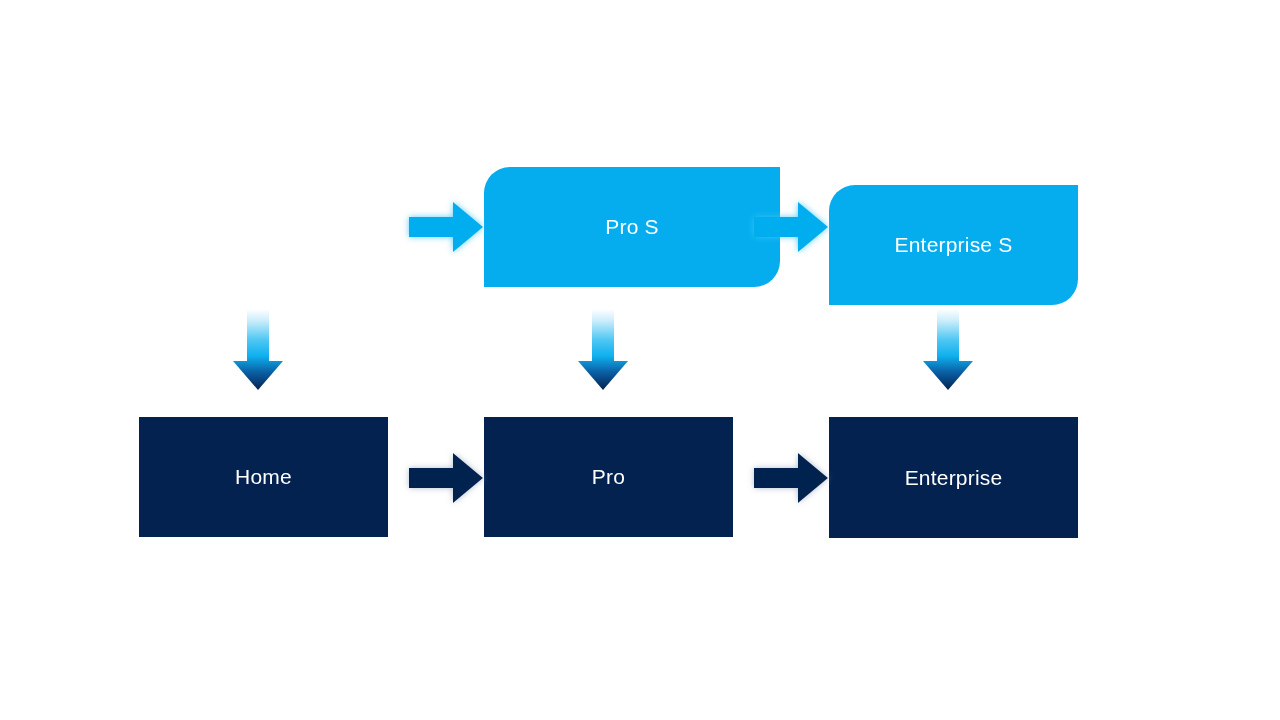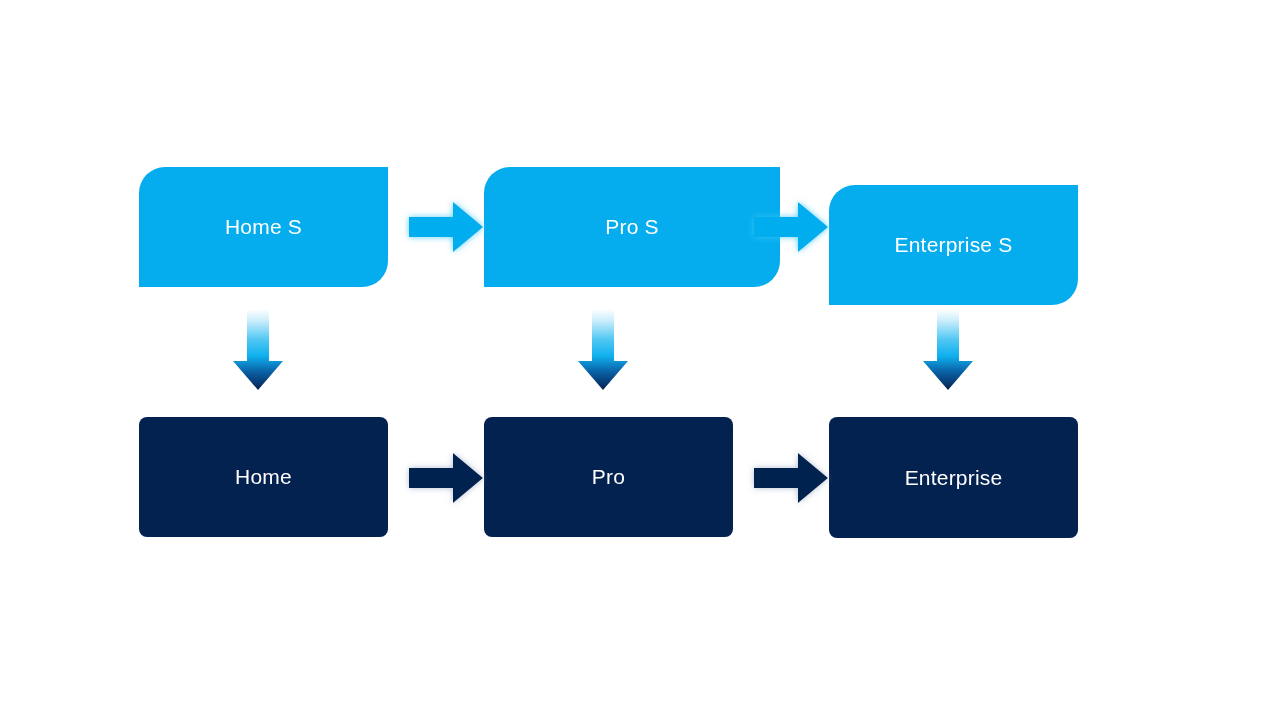--- a/index.html
+++ b/index.html
@@ -33,21 +33,21 @@
     letter-spacing: 0.2px;
     line-height: 1.2;
     user-select: none;
   }
   .node.tier-s {
     background: #05ADEE;
     border-radius: 26px 0 26px 0;
   }
   .node.tier-base {
     background: #042250;
-    border-radius: 8px;
+    border-radius: 0;
     align-items: center;
   }
   .node-label {
     display: block;
     text-align: center;
     pointer-events: none;
   }
 
   
   .arrow {
@@ -59,23 +59,20 @@
     width: 100%;
     height: 100%;
     overflow: visible;
   }
 </style>
 </head>
 <body>
 
 <div id="canvas">
 
-  <div class="node tier-s" style="left:139px; top:167px; width:249px; height:120px;">
-    <span class="node-label">Home S</span>
-  </div>
 
   <div class="node tier-s" style="left:484px; top:167px; width:296px; height:120px;">
     <span class="node-label">Pro S</span>
   </div>
 
   <div class="node tier-s" style="left:829px; top:161px; width:249px; height:120px;margin-top:24px;">
     <span class="node-label">Enterprise S</span>
   </div>
 
   <div class="node tier-base" style="left:139px; top:417px; width:249px; height:120px;">

